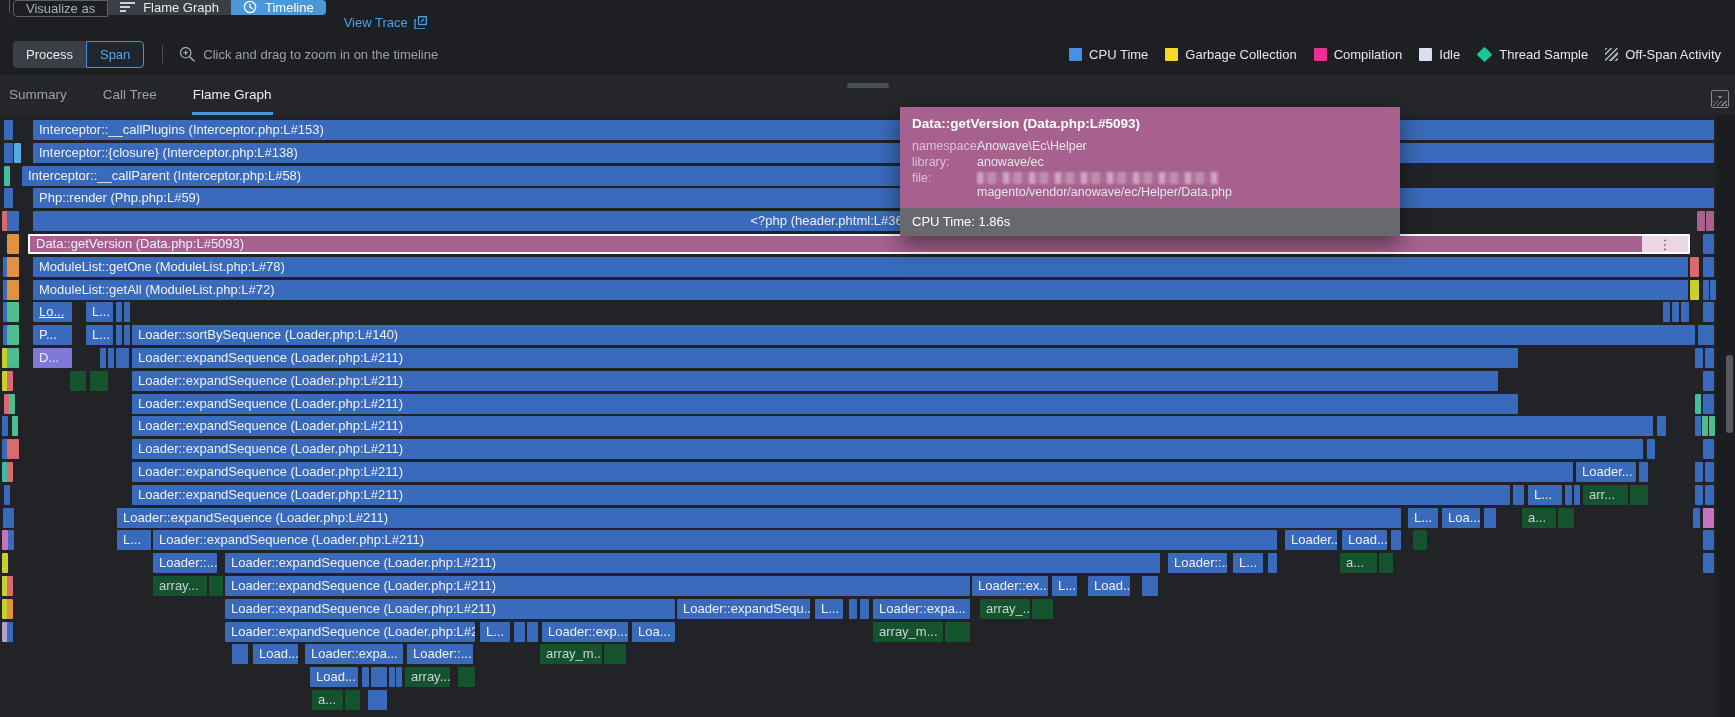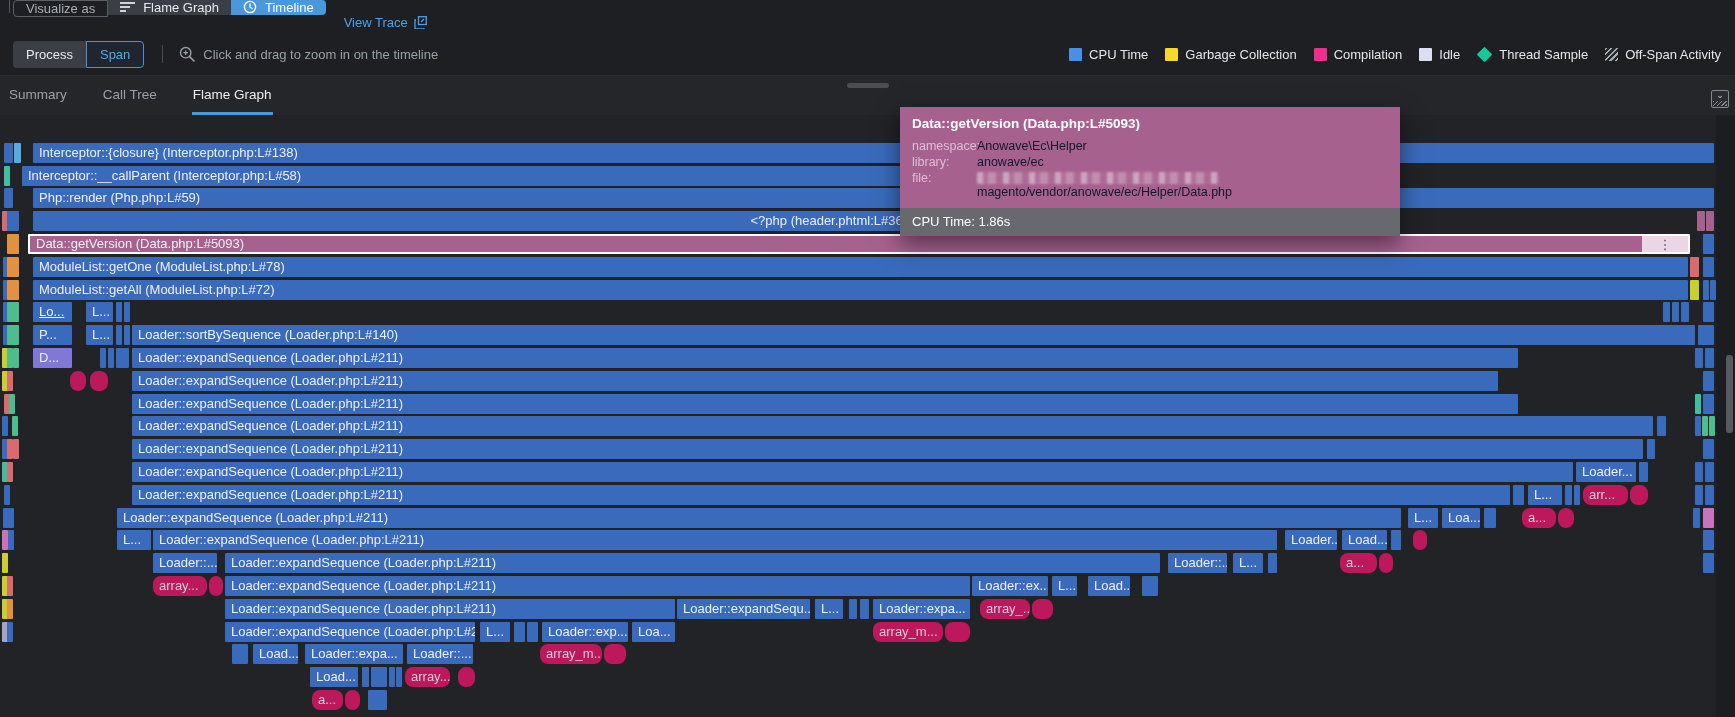--- a/index.html
+++ b/index.html
@@ -47,21 +47,21 @@
   .expandbtn{position:absolute;right:6px;top:14px;width:18px;height:18px;border:1px solid #84888f;border-radius:2px;background:#2a2c30;box-sizing:border-box;cursor:pointer;}
   .expandbtn .chev{position:absolute;top:0px;left:0;right:0;text-align:center;font-size:9px;line-height:9px;color:#c9cdd3;}
   .expandbtn .hatch{position:absolute;left:1px;right:1px;bottom:1px;height:5px;background-image:repeating-linear-gradient(135deg,#84888f 0 1px,transparent 1px 3px);}
 
   
   .flame{position:absolute;top:115px;left:0;width:1735px;height:602px;background:#212327;}
   .frow{position:absolute;left:0;width:1716px;height:20px;}
   .seg{position:absolute;top:0;height:20px;line-height:20px;font-size:13px;color:#eef1f5;
        padding-left:6px;box-sizing:border-box;white-space:nowrap;overflow:hidden;border-radius:1px;cursor:pointer;}
   .c-b{background:#3a6abb;}
-  .c-d{background:#be185d;color:#ccd1d7;border-radius:8px;}
+  .c-d{background:#14532d;color:#ccd1d7;}
   .c-p{background:#7f78d6;}
   .c-t{background:#3fbf9f;}
   .c-g{background:#4dbd8d;}
   .c-y{background:#c9cf2d;}
   .c-r{background:#d96a6e;}
   .c-o{background:#e2913e;}
   .c-k{background:#58abe0;}
   .c-n{background:#c873bd;}
   .c-v{background:#a9a3c6;}
   .c-s{background:#a7618f;}
@@ -70,21 +70,21 @@
          display:flex;align-items:center;justify-content:center;font-size:13px;}
   .rightmargin{position:absolute;left:1716px;top:0;width:19px;height:602px;background:#1b1d20;}
   .scrollthumb{position:absolute;left:1726px;top:240px;width:7px;height:78px;border-radius:3px;background:#565a60;cursor:pointer;}
 
   
   .tooltip{position:absolute;left:900px;top:107px;width:500px;z-index:10;box-shadow:0 8px 22px rgba(0,0,0,.5);}
   .tt-body{background:#a7618f;padding:9px 12px 8px;}
   .tt-title{font-size:13.5px;font-weight:bold;color:#ffffff;margin-bottom:7px;}
   .tt-row{display:grid;grid-template-columns:65px 1fr;font-size:12.5px;line-height:16px;}
   .tt-label{color:#dcc0d2;}
-  .tt-val{color:#0f172a;word-break:break-all;}
+  .tt-val{color:#e5e5e5;word-break:break-all;}
   .redacted{height:12px;width:242px;margin-top:2px;border-radius:2px;opacity:.85;filter:blur(1px);
             background-image:repeating-linear-gradient(90deg,rgba(255,255,255,.5) 0 6px,rgba(255,255,255,.12) 6px 11px,rgba(255,255,255,.33) 11px 19px,rgba(255,255,255,.08) 19px 26px);}
   .tt-footer{background:#67696e;color:#fff;font-size:13px;padding:6px 12px 7px;}
 
   svg{display:block;}
 </style>
 </head>
 <body>
 
 <div id="app">
@@ -182,20 +182,24 @@
     </div>
     <div class="expandbtn">
       <div class="chev">⌄</div>
       <div class="hatch"></div>
     </div>
   </div>
 
   <div class="flame" id="flame">
     <div class="rightmargin"></div>
     <div class="scrollthumb"></div>
+  <div class="frow" style="top: 5px;">
+        <div class="seg c-b" style="left: 4px; width: 9px;"></div>
+        <div class="seg c-b" title="Interceptor::__callPlugins (Interceptor.php:L#153)" style="left: 33px; width: 1681px;">Interceptor::__callPlugins (Interceptor.php:L#153)</div>
+      </div>
       <div class="frow" style="top: 27.8px;">
         <div class="seg c-b" style="left: 4px; width: 9px;"></div>
         <div class="seg c-k" style="left: 14px; width: 7px;"></div>
         <div class="seg c-b" title="Interceptor::{closure} (Interceptor.php:L#138)" style="left: 33px; width: 1681px;">Interceptor::{closure} (Interceptor.php:L#138)</div>
       </div>
       <div class="frow" style="top: 50.6px;">
         <div class="seg c-t" style="left: 4px; width: 5px;"></div>
         <div class="seg c-b" title="Interceptor::__callParent (Interceptor.php:L#58)" style="left: 22px; width: 1330px;">Interceptor::__callParent (Interceptor.php:L#58)</div>
       </div>
       <div class="frow" style="top: 73.4px;">

